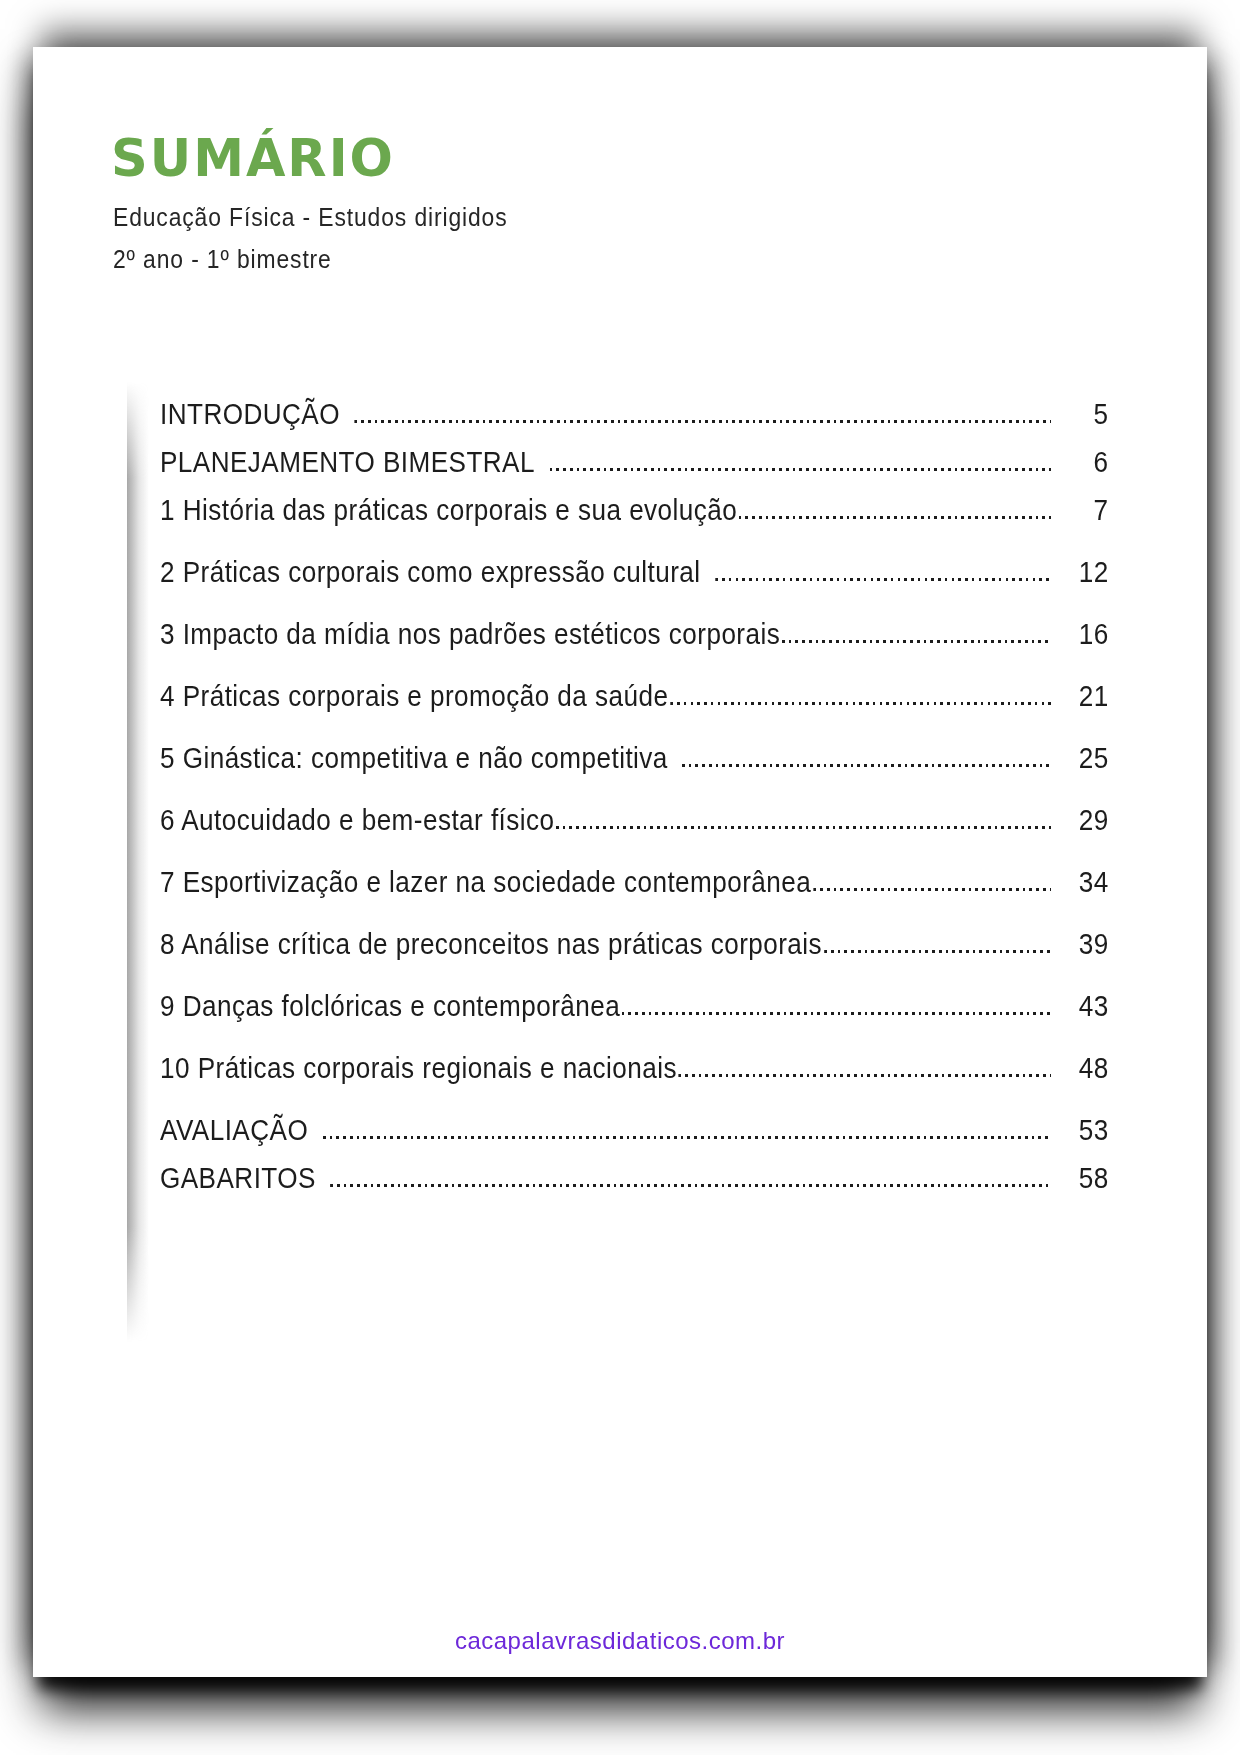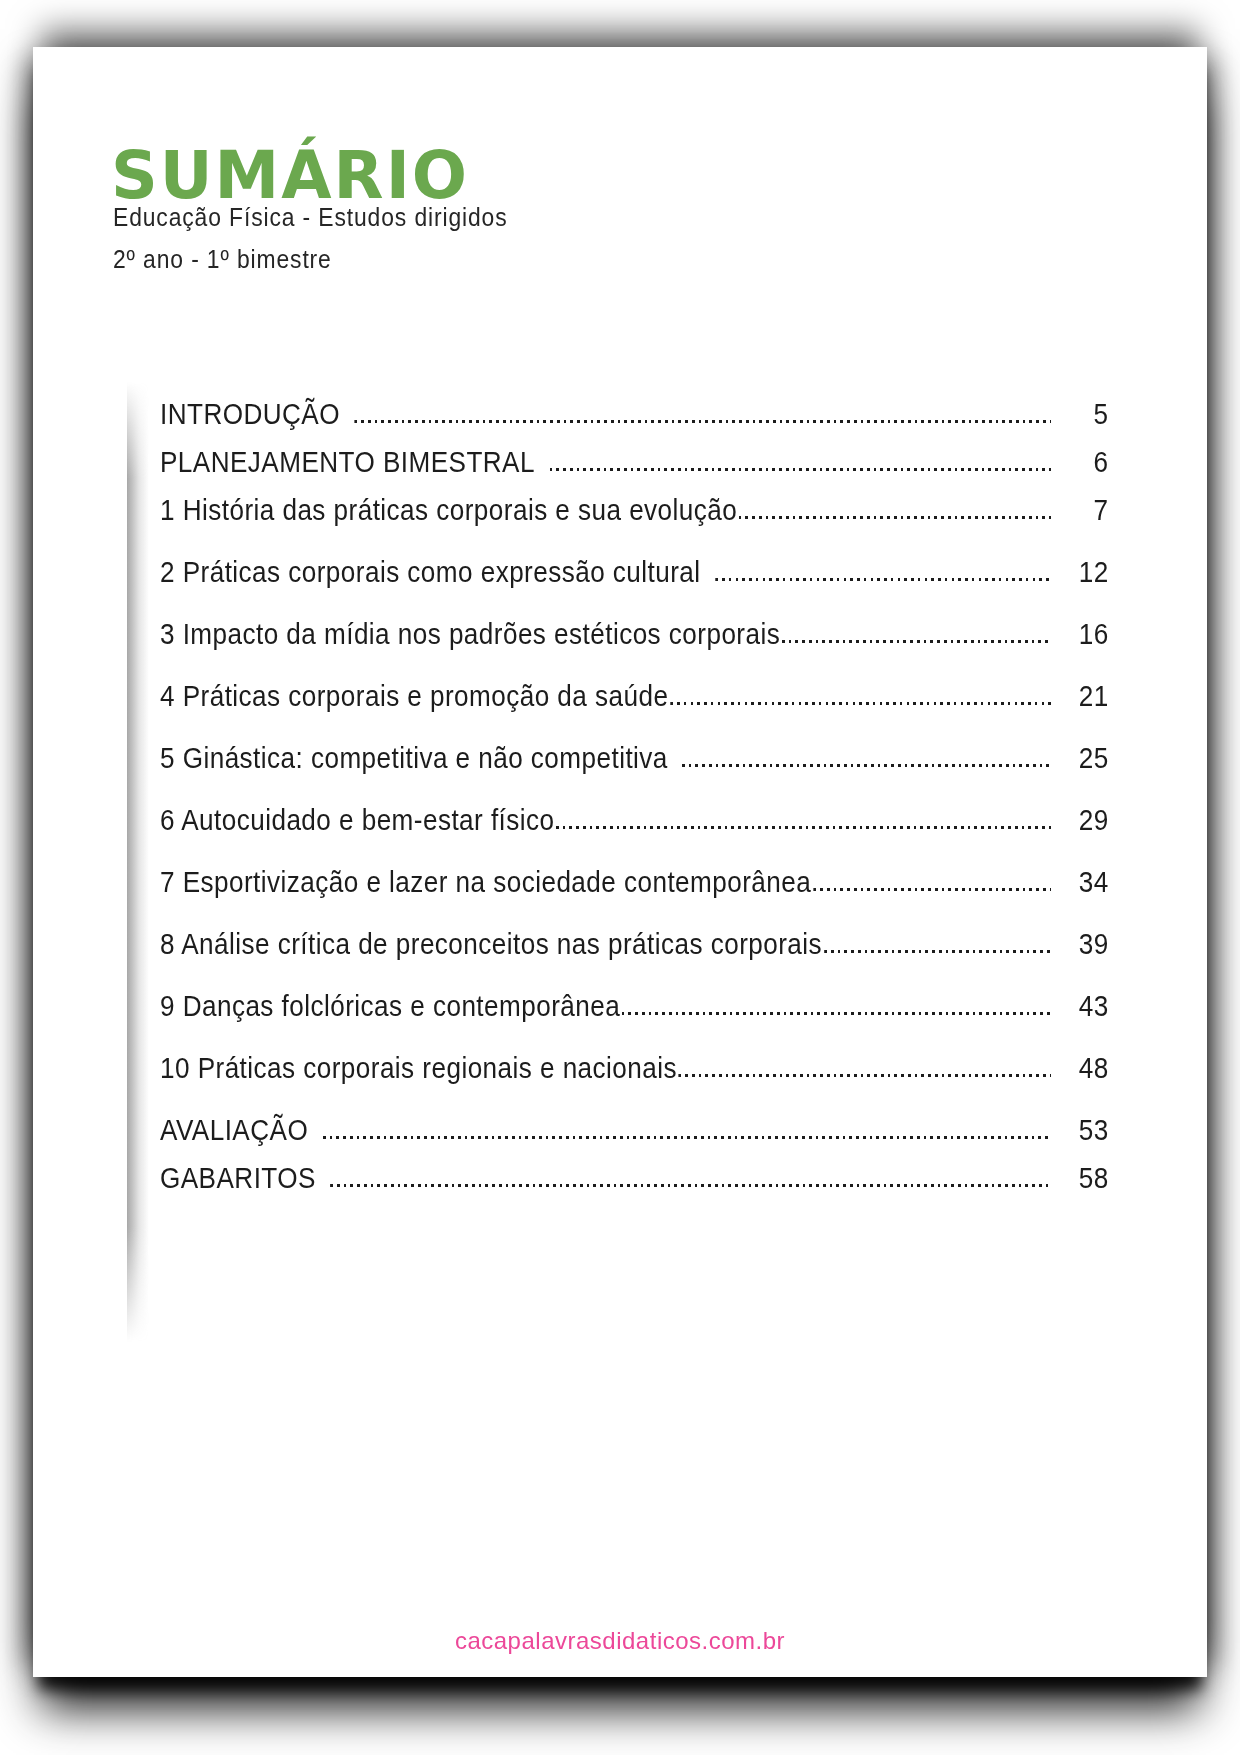--- a/index.html
+++ b/index.html
@@ -30,21 +30,21 @@
       0 -26px 30px -8px rgba(0,0,0,0.50),
       -20px 0 26px -10px rgba(0,0,0,0.40),
       20px 0 26px -10px rgba(0,0,0,0.40);
   }
   .doc-title {
     position: absolute;
     left: 78px;
     top: 52px;
     font-family: "DejaVu Sans", "Liberation Sans", sans-serif;
     font-weight: bold;
-    font-size: 65px;
+    font-size: 51px;
     letter-spacing: 2px;
     line-height: 1;
   }
   .subtitle {
     position: absolute;
     left: 80px;
     width: 640px;
     color: #262626;
     font-size: 26px;
     letter-spacing: 1px;
@@ -98,21 +98,21 @@
     width: 56px;
     text-align: right;
     white-space: nowrap;
   }
   .footer-url {
     position: absolute;
     left: 0;
     right: 0;
     bottom: 22px;
     text-align: center;
-    color: #ec4899;
+    color: #6d28d9;
     font-size: 24px;
     letter-spacing: 0.5px;
   }
 </style>
 </head>
 <body>
 
 <div class="canvas">
   <div class="page">
 

